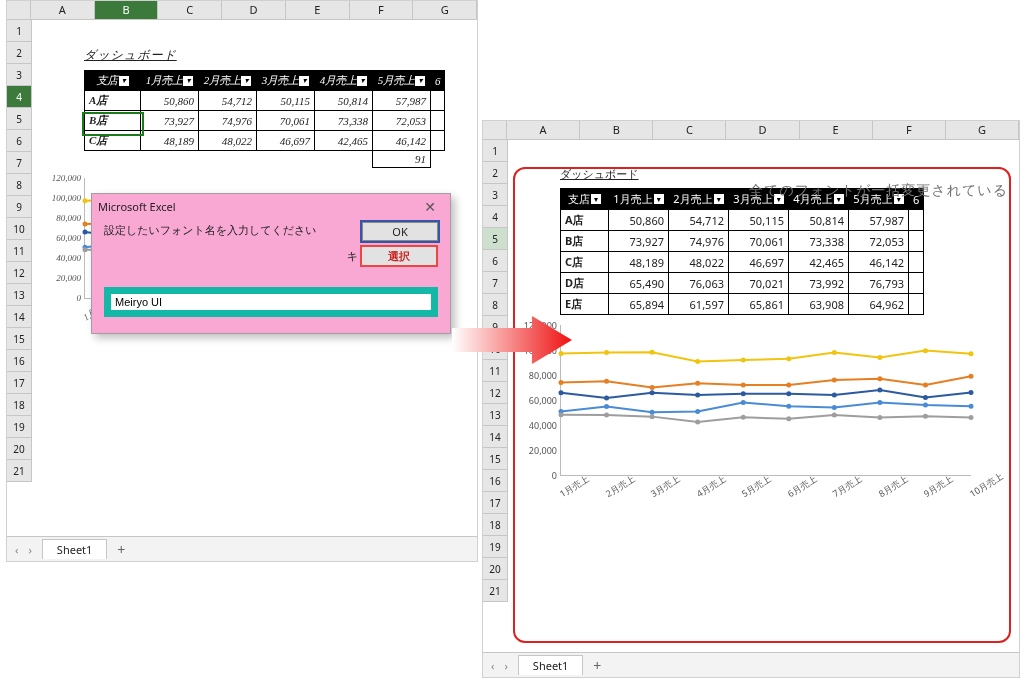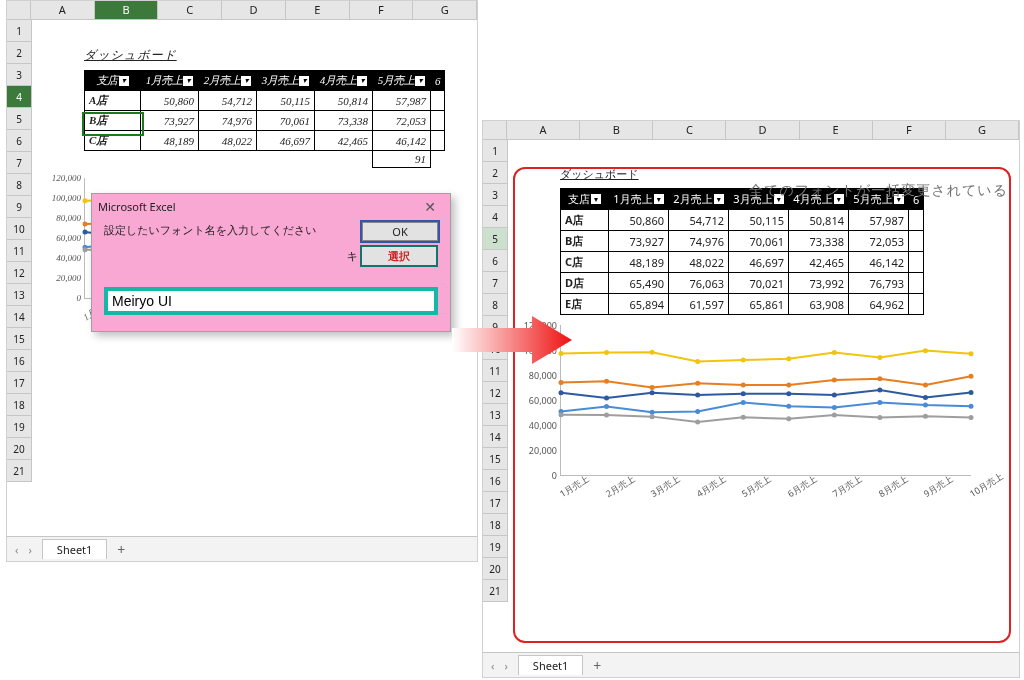--- a/index.html
+++ b/index.html
@@ -47,22 +47,22 @@
 
   
   .dialog{position:absolute;left:84px;top:192px;width:358px;background:#f9a8d4;border:1px solid #a0a0a0;box-shadow:4px 4px 8px rgba(0,0,0,.25);font-size:11px;}
   .dialog .titlebar{display:flex;justify-content:space-between;align-items:center;height:24px;padding:0 6px;}
   .dialog .titlebar .x{width:28px;text-align:center;font-size:14px;color:#555;}
   .dialog .body{padding:4px 12px 16px 12px;}
   .dialog .row1{display:flex;justify-content:space-between;align-items:flex-start;}
   .dialog .btn{display:inline-block;min-width:62px;text-align:center;border:1px solid #888;background:#e2e2e2;padding:1px 6px;font-size:11px;}
   .dialog .btn.ok{outline:2px solid #35a;}
   .dialog .row2{display:flex;justify-content:flex-end;margin-top:4px;gap:2px;}
-  .dialog .row2 .btn.sel{border:2px solid #0f766e;color:#c22;font-weight:bold;}
-  .dialog input{width:100%;box-sizing:border-box;border:4px solid #14b8a6;padding:2px 4px;margin-top:20px;background:#fff;font-size:14px;}
+  .dialog .row2 .btn.sel{border:2px solid #ef4444;color:#c22;font-weight:bold;}
+  .dialog input{width:100%;box-sizing:border-box;border:7px solid #14b8a6;padding:2px 4px;margin-top:20px;background:#fff;font-size:11px;}
 
   
   .chart{position:relative;margin:10px 0 0 52px;}
   .chart .plot{position:relative;border-left:1px solid #bbb;border-bottom:1px solid #bbb;}
   .chart .ylab{position:absolute;left:-50px;width:46px;text-align:right;font-size:9px;transform:translateY(-50%);color:#555;}
   .chart .xlab{position:absolute;bottom:-28px;font-size:9px;color:#555;transform:rotate(-32deg);transform-origin:left top;white-space:nowrap;}
   .left .chart{font-style:italic;font-family:Georgia,serif;}
   .chart svg{position:absolute;left:0;top:0;overflow:visible;}
 
   

